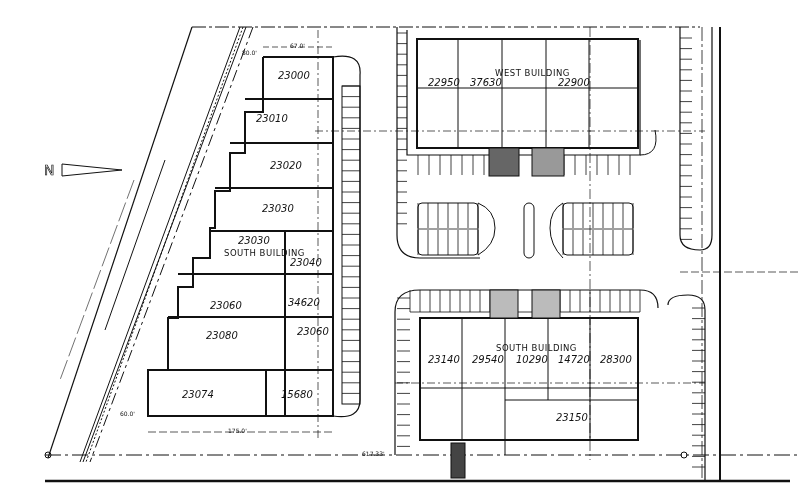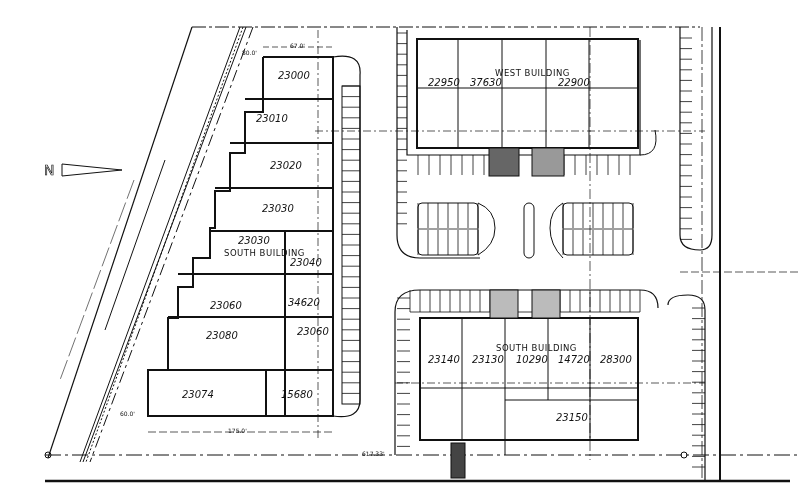--- a/index.html
+++ b/index.html
@@ -297,21 +297,21 @@
 <span class="lbl unit" style="left:182px;top:389px">23074</span>
 <span class="lbl unit" style="left:281px;top:389px">15680</span>
 
 <span class="lbl bldg" style="left:495px;top:68px">WEST BUILDING</span>
 <span class="lbl unit" style="left:428px;top:77px">22950</span>
 <span class="lbl unit" style="left:470px;top:77px">37630</span>
 <span class="lbl unit" style="left:558px;top:77px">22900</span>
 
 <span class="lbl bldg" style="left:496px;top:343px">SOUTH BUILDING</span>
 <span class="lbl unit" style="left:428px;top:354px">23140</span>
-<span class="lbl unit" style="left:472px;top:354px">23130</span>
+<span class="lbl unit" style="left:472px;top:354px">29540</span>
 <span class="lbl unit" style="left:516px;top:354px">10290</span>
 <span class="lbl unit" style="left:558px;top:354px">14720</span>
 <span class="lbl unit" style="left:600px;top:354px">28300</span>
 <span class="lbl unit" style="left:556px;top:412px">23150</span>
 
 <span class="lbl dim" style="left:290px;top:42px">67.0'</span>
 <span class="lbl dim" style="left:228px;top:427px">175.0'</span>
 <span class="lbl dim" style="left:362px;top:450px">617.33'</span>
 <span class="lbl dim" style="left:242px;top:49px">80.0'</span>
 <span class="lbl dim" style="left:120px;top:410px">60.0'</span>

